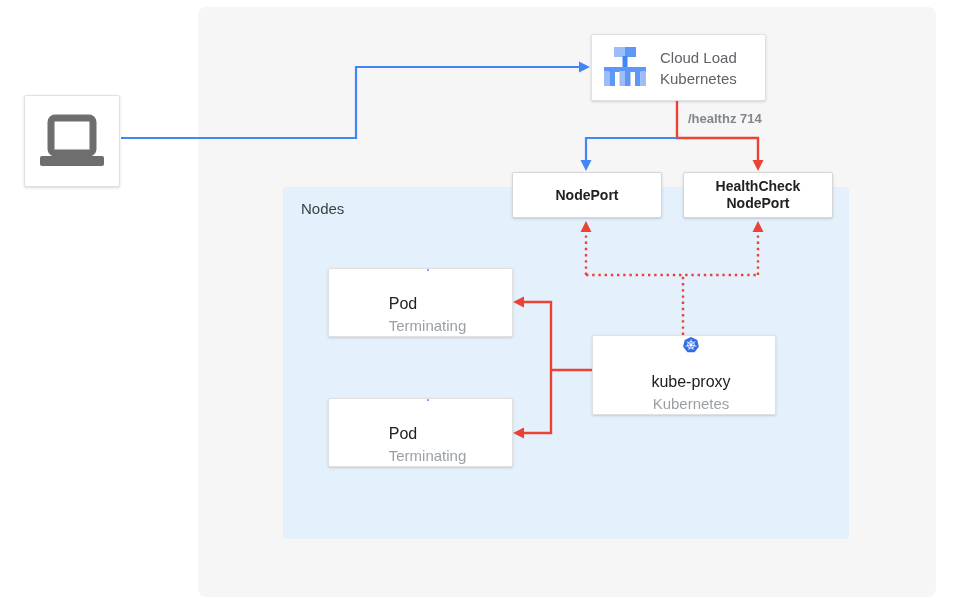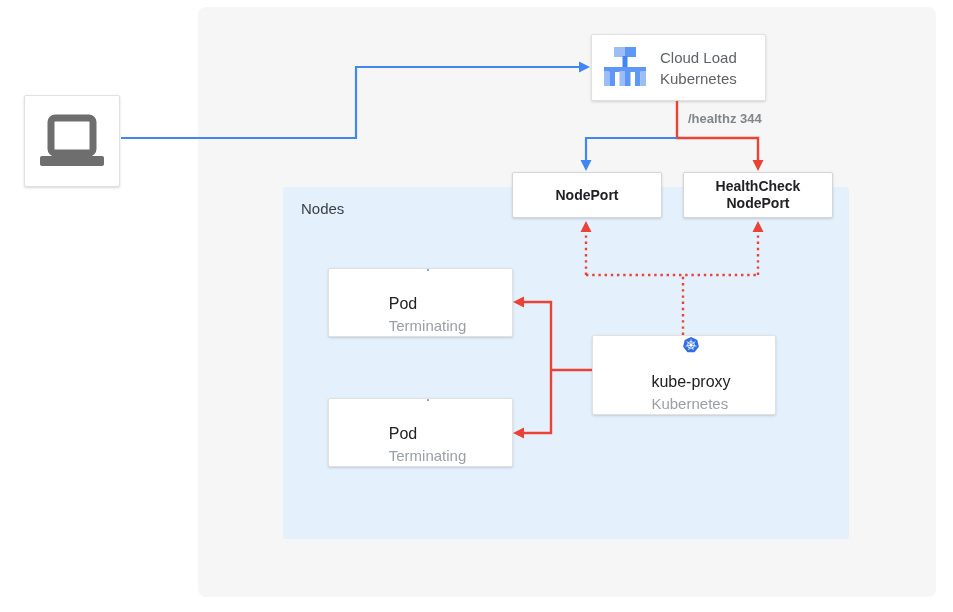--- a/index.html
+++ b/index.html
@@ -23,21 +23,21 @@
   .port-card{border-color:var(--port-border);justify-content:center;text-align:center;
              font-size:14px;font-weight:bold;color:var(--text-dark);line-height:17px;}
   .nodeport-card{left:512px;top:172px;width:150px;height:46px;}
   .hc-card{left:683px;top:172px;width:150px;height:46px;}
   .hc-card .wrap{width:112px;margin:0 auto;}
   .entity-card{padding-left:14px;gap:22px;flex-direction:column;}
   .pod1-card{left:328px;top:268px;width:185px;height:69px;}
   .pod2-card{left:328px;top:398px;width:185px;height:69px;}
   .kp-card{left:592px;top:335px;width:184px;height:80px;gap:18px;}
   .entity-title{font-size:16px;color:var(--text-dark);line-height:22px;}
-  .entity-sub{font-size:15px;color:var(--text-gray);line-height:21px;}
+  .entity-sub{font-size:15px;color:var(--text-gray);line-height:21px;text-align:center;}
   .connectors{position:absolute;left:0;top:0;width:953px;height:612px;pointer-events:none;z-index:5;}
   .stroke-blue{stroke:var(--blue);stroke-width:2.2;fill:none;}
   .fill-blue{fill:var(--blue);}
   .stroke-red{stroke:var(--red);stroke-width:2.4;fill:none;}
   .stroke-red-dotted{stroke:var(--red);stroke-width:2.4;fill:none;stroke-dasharray:2.4 3.8;}
   .fill-red{fill:var(--red);}
   .fill-k8s{fill:var(--kubernetes-blue);}
   .k8s-white{stroke:#fff;stroke-width:1.8;fill:none;}
   .lb-b{fill:var(--lb-blue);} .lb-l{fill:var(--lb-light-blue);} .lb-d{fill:var(--lb-dark-blue);}
   .laptop-stroke{stroke:var(--laptop-gray);stroke-width:7;fill:none;}
@@ -70,21 +70,21 @@
       <rect x="2" y="24" width="5.5" height="15" class="lb-l"></rect>
       <rect x="7.5" y="24" width="5.5" height="15" class="lb-b"></rect>
       <rect x="17.5" y="24" width="5.5" height="15" class="lb-l"></rect>
       <rect x="23" y="24" width="5.5" height="15" class="lb-b"></rect>
       <rect x="33" y="24" width="5.5" height="15" class="lb-b"></rect>
       <rect x="38.5" y="24" width="5.5" height="15" class="lb-l"></rect>
     </svg>
     <div class="clb-label">Cloud Load Kubernetes</div>
   </div>
 
-  <div class="healthz-label">/healthz 344</div>
+  <div class="healthz-label">/healthz 714</div>
 
   <div class="card port-card hc-card">
     <span class="wrap">HealthCheck NodePort</span>
   </div>
 
   <div class="card port-card nodeport-card">
     <span>NodePort</span>
   </div>
 
   <div class="card entity-card pod1-card">

